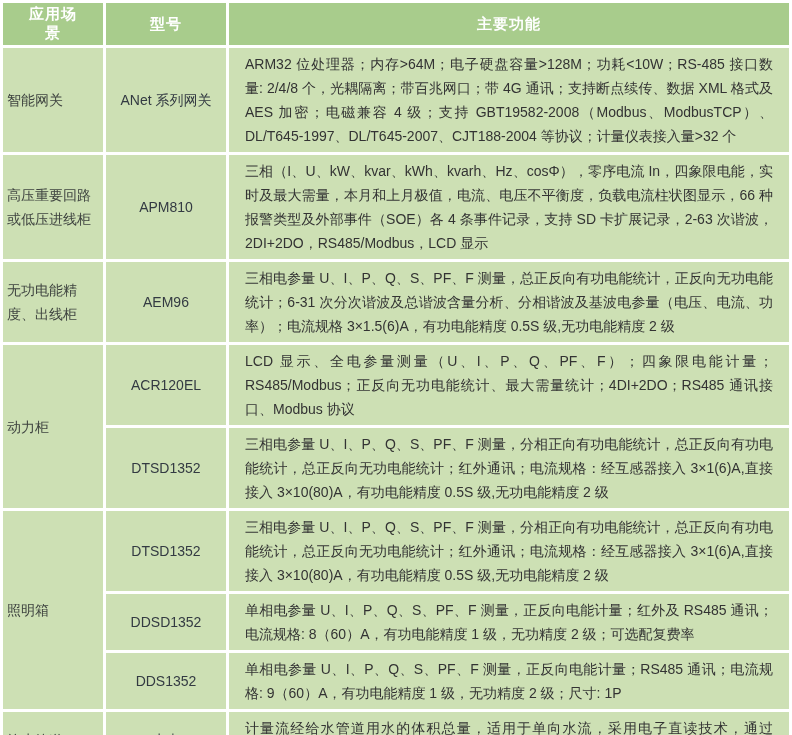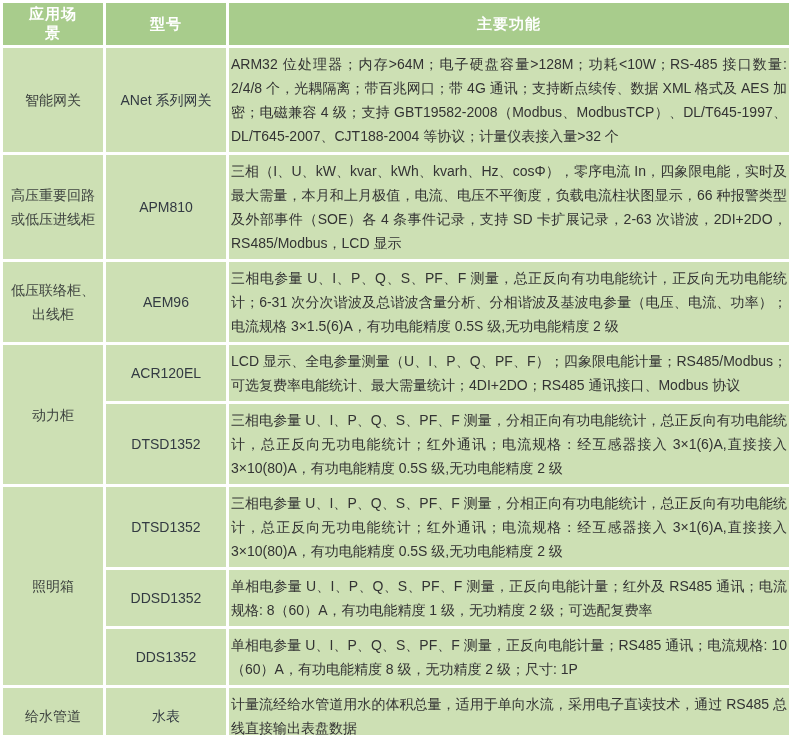--- a/index.html
+++ b/index.html
@@ -27,35 +27,34 @@
     text-align: center;
     letter-spacing: 1px;
   }
   td {
     background: var(--cell-bg, #cde0b4);
     font-size: 14px;
     vertical-align: middle;
   }
   td.scenario {
     color: var(--scenario-text, #3f4440);
-    text-align: center;
     line-height: 24px;
     padding: 0 4px;
   }
   td.model {
     color: var(--model-text, #333a42);
     text-align: center;
     line-height: 24px;
     padding: 5px 6px;
   }
   td.features {
     color: var(--features-text, #333333);
     text-align: justify;
     line-height: 24px;
-    padding: 4px 2px;
+    padding: 4px 16px;
     margin-left: 44px;
   }
 </style>
 </head>
 <body>
 
 <table class="spec-table">
   <colgroup>
     <col class="c-scenario">
     <col class="c-model">
@@ -73,45 +72,45 @@
         <td class="scenario" rowspan="1">智能网关</td>
         <td class="model">ANet 系列网关</td>
         <td class="features">ARM32 位处理器；内存&gt;64M；电子硬盘容量&gt;128M；功耗&lt;10W；RS-485 接口数量: 2/4/8 个，光耦隔离；带百兆网口；带 4G 通讯；支持断点续传、数据 XML 格式及 AES 加密；电磁兼容 4 级；支持 GBT19582-2008（Modbus、ModbusTCP）、DL/T645-1997、DL/T645-2007、CJT188-2004 等协议；计量仪表接入量&gt;32 个</td>
       </tr>
       <tr>
         <td class="scenario" rowspan="1">高压重要回路或低压进线柜</td>
         <td class="model">APM810</td>
         <td class="features">三相（I、U、kW、kvar、kWh、kvarh、Hz、cosΦ），零序电流 In，四象限电能，实时及最大需量，本月和上月极值，电流、电压不平衡度，负载电流柱状图显示，66 种报警类型及外部事件（SOE）各 4 条事件记录，支持 SD 卡扩展记录，2-63 次谐波，2DI+2DO，RS485/Modbus，LCD 显示</td>
       </tr>
       <tr>
-        <td class="scenario" rowspan="1">低压联络柜、出线柜</td>
+        <td class="scenario" rowspan="1">无功电能精度、出线柜</td>
         <td class="model">AEM96</td>
         <td class="features">三相电参量 U、I、P、Q、S、PF、F 测量，总正反向有功电能统计，正反向无功电能统计；6-31 次分次谐波及总谐波含量分析、分相谐波及基波电参量（电压、电流、功率）；电流规格 3×1.5(6)A，有功电能精度 0.5S 级,无功电能精度 2 级</td>
       </tr>
       <tr>
         <td class="scenario" rowspan="2">动力柜</td>
         <td class="model">ACR120EL</td>
-        <td class="features">LCD 显示、全电参量测量（U、I、P、Q、PF、F）；四象限电能计量；RS485/Modbus；可选复费率电能统计、最大需量统计；4DI+2DO；RS485 通讯接口、Modbus 协议</td>
+        <td class="features">LCD 显示、全电参量测量（U、I、P、Q、PF、F）；四象限电能计量；RS485/Modbus；正反向无功电能统计、最大需量统计；4DI+2DO；RS485 通讯接口、Modbus 协议</td>
       </tr>
       <tr>
         <td class="model">DTSD1352</td>
         <td class="features">三相电参量 U、I、P、Q、S、PF、F 测量，分相正向有功电能统计，总正反向有功电能统计，总正反向无功电能统计；红外通讯；电流规格：经互感器接入 3×1(6)A,直接接入 3×10(80)A，有功电能精度 0.5S 级,无功电能精度 2 级</td>
       </tr>
       <tr>
         <td class="scenario" rowspan="3">照明箱</td>
         <td class="model">DTSD1352</td>
         <td class="features">三相电参量 U、I、P、Q、S、PF、F 测量，分相正向有功电能统计，总正反向有功电能统计，总正反向无功电能统计；红外通讯；电流规格：经互感器接入 3×1(6)A,直接接入 3×10(80)A，有功电能精度 0.5S 级,无功电能精度 2 级</td>
       </tr>
       <tr>
         <td class="model">DDSD1352</td>
         <td class="features">单相电参量 U、I、P、Q、S、PF、F 测量，正反向电能计量；红外及 RS485 通讯；电流规格: 8（60）A，有功电能精度 1 级，无功精度 2 级；可选配复费率</td>
       </tr>
       <tr>
         <td class="model">DDS1352</td>
-        <td class="features">单相电参量 U、I、P、Q、S、PF、F 测量，正反向电能计量；RS485 通讯；电流规格: 10（60）A，有功电能精度 8 级，无功精度 2 级；尺寸: 1P</td>
+        <td class="features">单相电参量 U、I、P、Q、S、PF、F 测量，正反向电能计量；RS485 通讯；电流规格: 9（60）A，有功电能精度 1 级，无功精度 2 级；尺寸: 1P</td>
       </tr>
       <tr>
         <td class="scenario" rowspan="1">给水管道</td>
         <td class="model">水表</td>
         <td class="features">计量流经给水管道用水的体积总量，适用于单向水流，采用电子直读技术，通过 RS485 总线直接输出表盘数据</td>
       </tr>
     </tbody>
 </table>
 
 </body></html>

